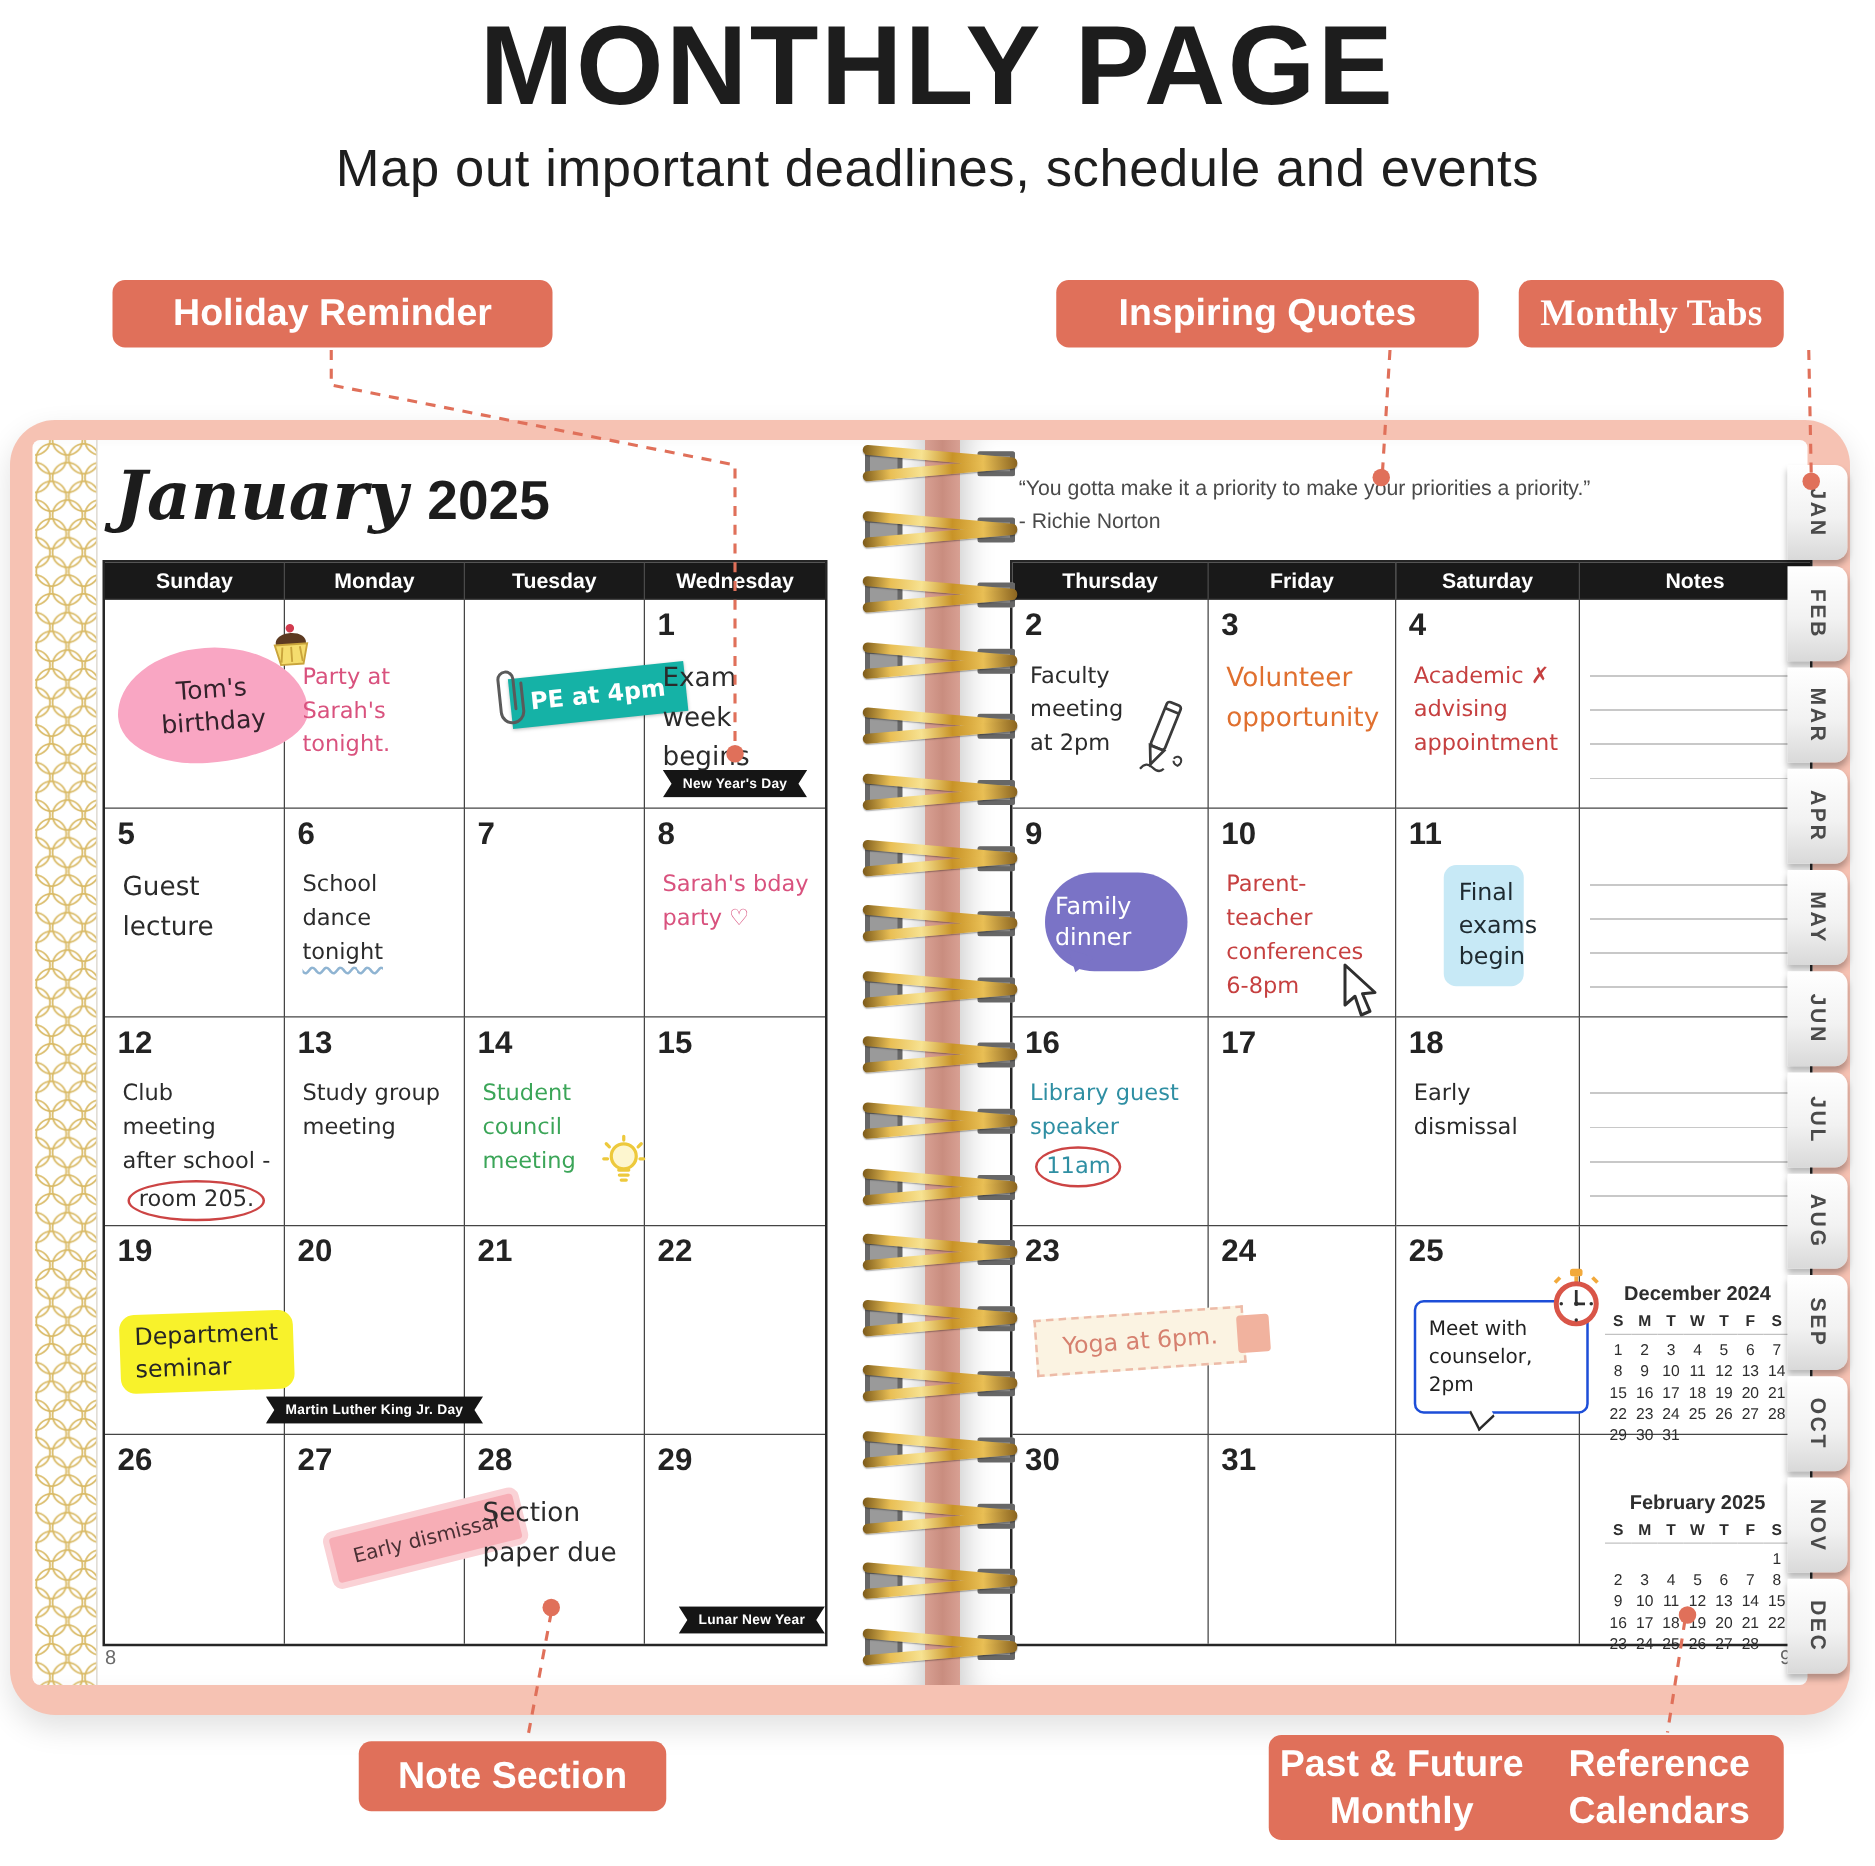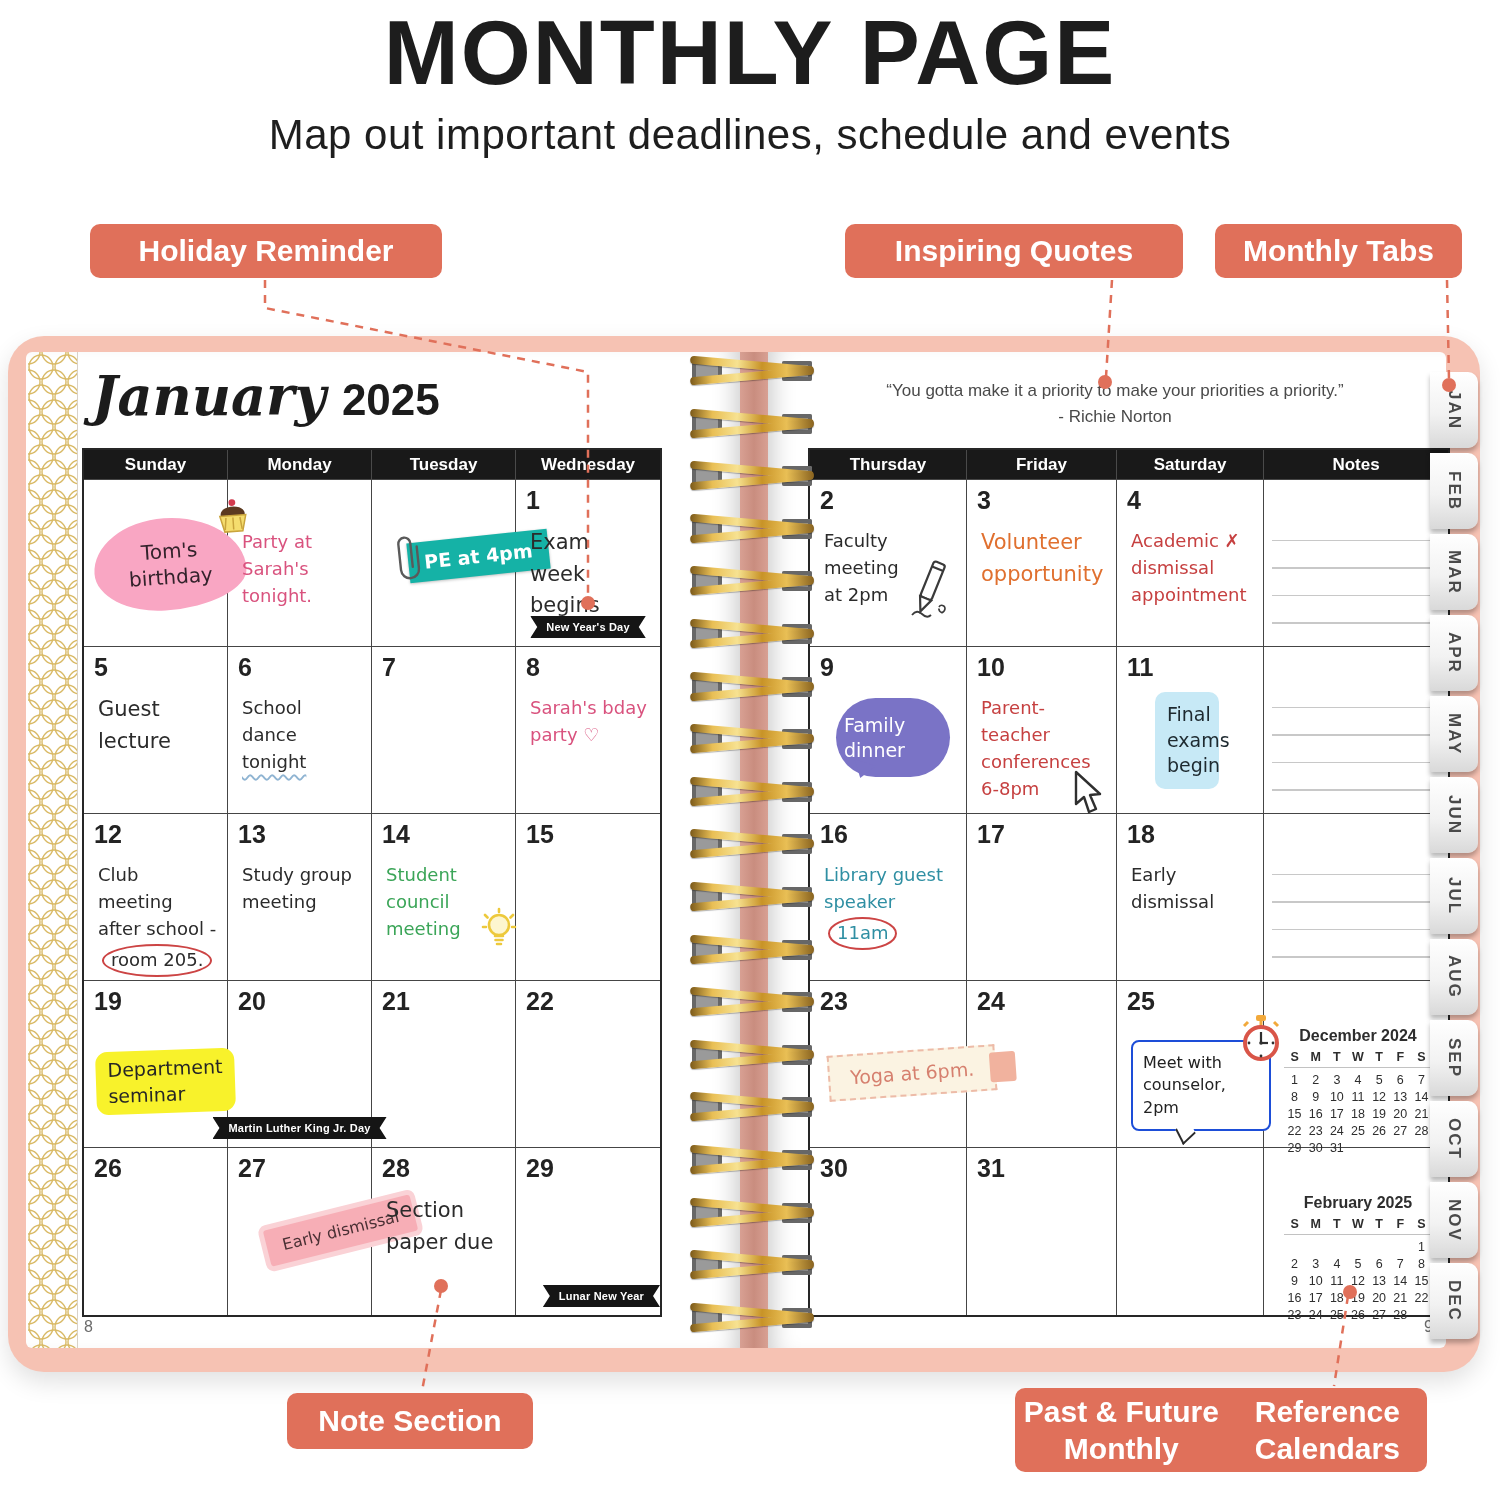--- a/index.html
+++ b/index.html
@@ -10,21 +10,21 @@
   .hero{position:absolute;left:0;top:0;width:1500px;text-align:center;}
   .hero h1{margin-top:2px;font-size:90px;font-weight:800;letter-spacing:2px;color:#1d1d1d;}
   .subtitle{margin-top:6px;font-size:42px;font-weight:400;color:#1e1e1e;letter-spacing:.5px;}
 
   
   .callout{position:absolute;background:#E0705A;border-radius:10px;color:#fff;
     font-weight:700;font-size:30px;line-height:1.25;display:flex;align-items:center;
     justify-content:center;text-align:center;z-index:10;}
   .c-holiday{left:90px;top:224px;width:352px;height:54px;}
   .c-quotes{left:845px;top:224px;width:338px;height:54px;}
-  .c-tabs{left:1215px;top:224px;width:247px;height:54px;}
+  .c-tabs{left:1215px;top:224px;width:212px;height:54px;font-family:Liberation Serif, serif;}
   .c-note{left:287px;top:1393px;width:246px;height:56px;}
   .c-ref{left:1015px;top:1388px;width:412px;height:84px;flex-direction:row;}
 
   .connectors{position:absolute;left:0;top:0;z-index:12;pointer-events:none;}
 
   
   .book{position:absolute;left:8px;top:336px;width:1472px;height:1036px;background:#F6C2B3;
     border-radius:36px;box-shadow:0 10px 24px rgba(0,0,0,.12);z-index:1;}
   .page{position:absolute;background:#fff;z-index:2;}
   .page-left{left:26px;top:352px;width:714px;height:996px;border-radius:6px 0 0 6px;
@@ -33,21 +33,21 @@
     box-shadow:inset 20px 0 24px -16px rgba(0,0,0,.22);}
   .spine{position:absolute;left:740px;top:352px;width:28px;height:996px;z-index:2;
     background:linear-gradient(90deg,#DBA western,#C98D7F,#DBA493);background:linear-gradient(90deg,#D8A093,#C98D7F 50%,#D8A093);}
   .pattern-strip{position:absolute;left:28px;top:352px;width:50px;height:996px;z-index:3;
     border-right:1px solid #d8d2c8;overflow:hidden;}
 
   .month-title{position:absolute;left:92px;top:364px;z-index:4;display:flex;align-items:baseline;gap:16px;}
   .mname{font-family:"DejaVu Serif",serif;font-style:italic;font-weight:700;font-size:54px;color:#1c1c1c;}
   .myear{font-weight:700;font-size:44px;color:#1c1c1c;}
 
-  .quote{position:absolute;right:85px;top:378px;width:600px;z-index:4;text-align:center;
+  .quote{position:absolute;right:85px;top:378px;width:600px;z-index:4;text-align:left;
     font-size:17px;color:#4a4a4a;line-height:1.55;}
 
   .pagenum{position:absolute;z-index:4;font-size:16px;color:#6b6b6b;}
   .pn-left{left:84px;top:1318px;}
   .pn-right{left:1424px;top:1318px;}
 
   
   .cal-grid{position:absolute;display:grid;grid-template-rows:30px repeat(5,167px);
     background:#fff;border:2px solid #262626;z-index:4;}
   #left-grid{left:82px;top:448px;grid-template-columns:repeat(4,144px);}
@@ -305,21 +305,21 @@
             </svg></span></div>
       </div>
       <div class="cell">
         <span class="daynum">3</span>
         <div class="ev s-orange s-big">Volunteer
 opportunity</div>
       </div>
       <div class="cell">
         <span class="daynum">4</span>
         <div class="ev s-red">Academic ✗
-dismissal
+advising
 appointment</div>
       </div>
       <div class="cell">
         <div class="ruled"></div>
       </div>
       <div class="cell">
         <span class="daynum">9</span>
         <div class="bubble">Family
 dinner</div>
       </div>

